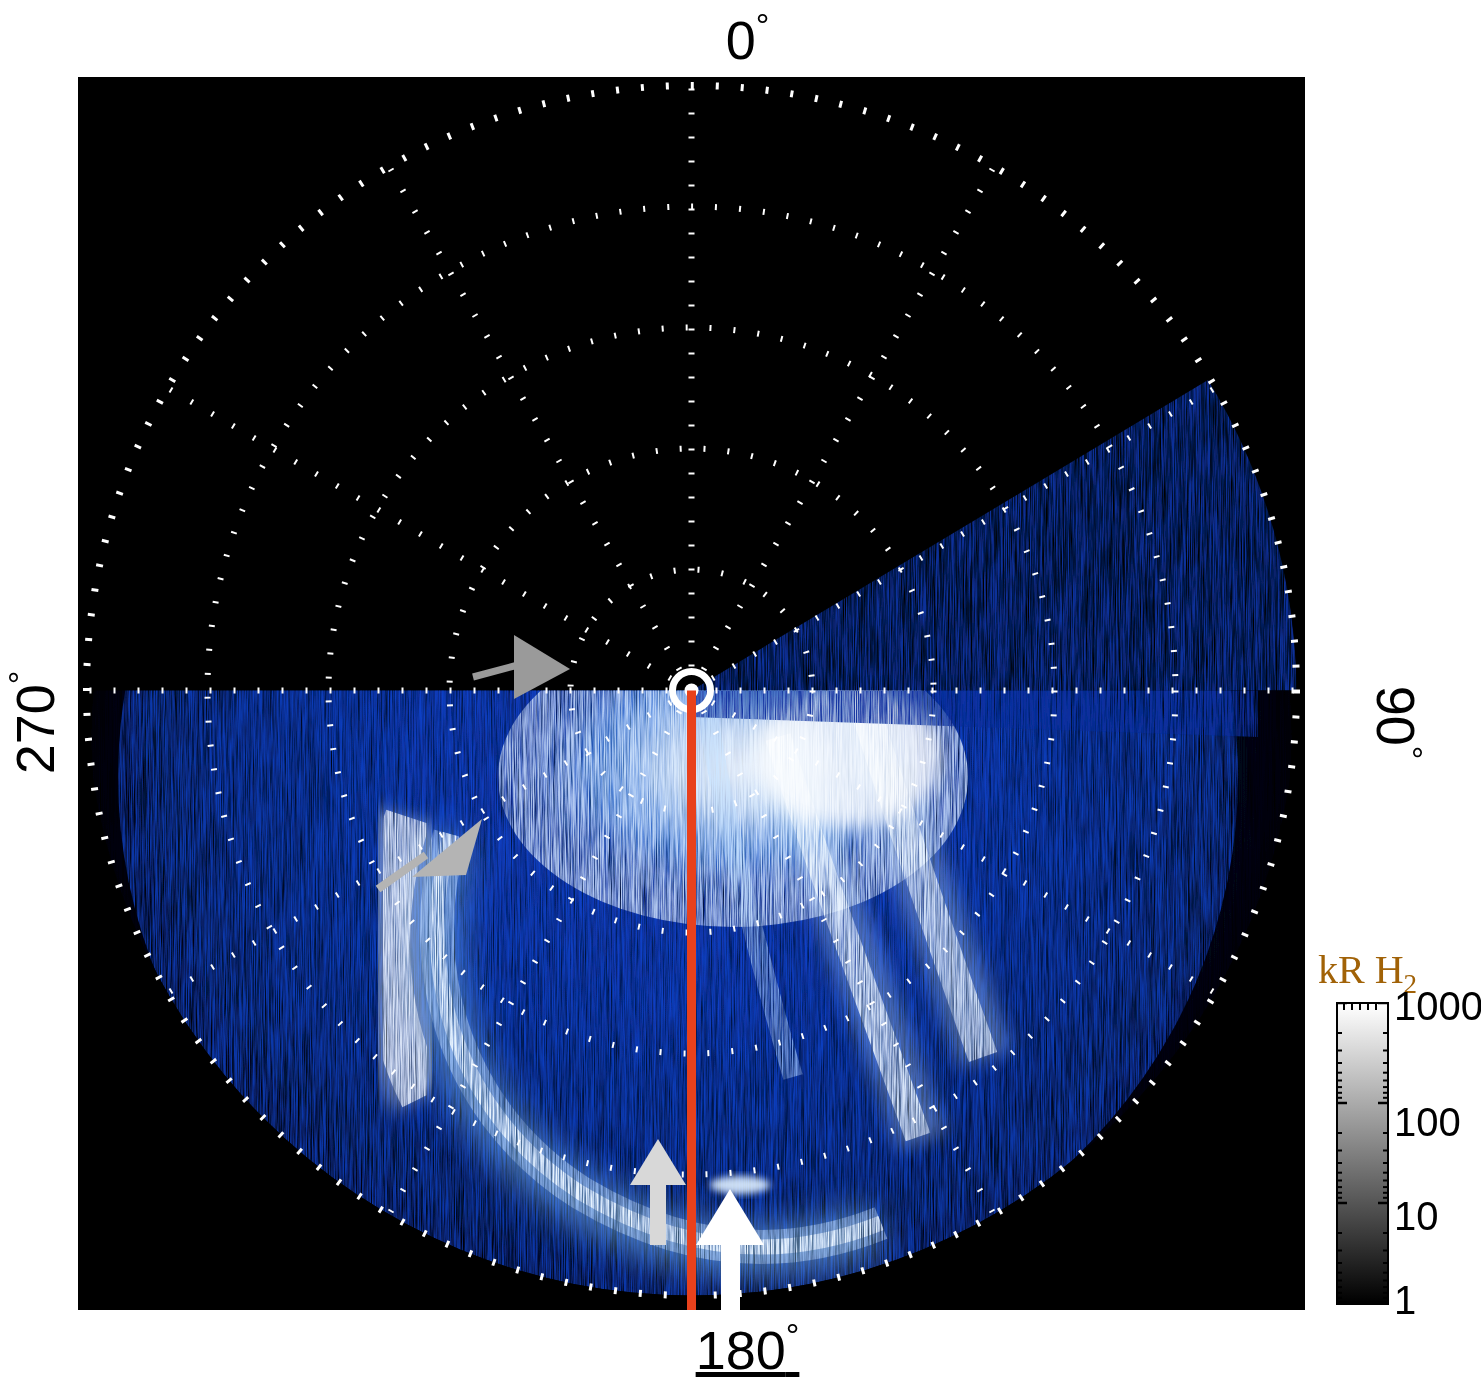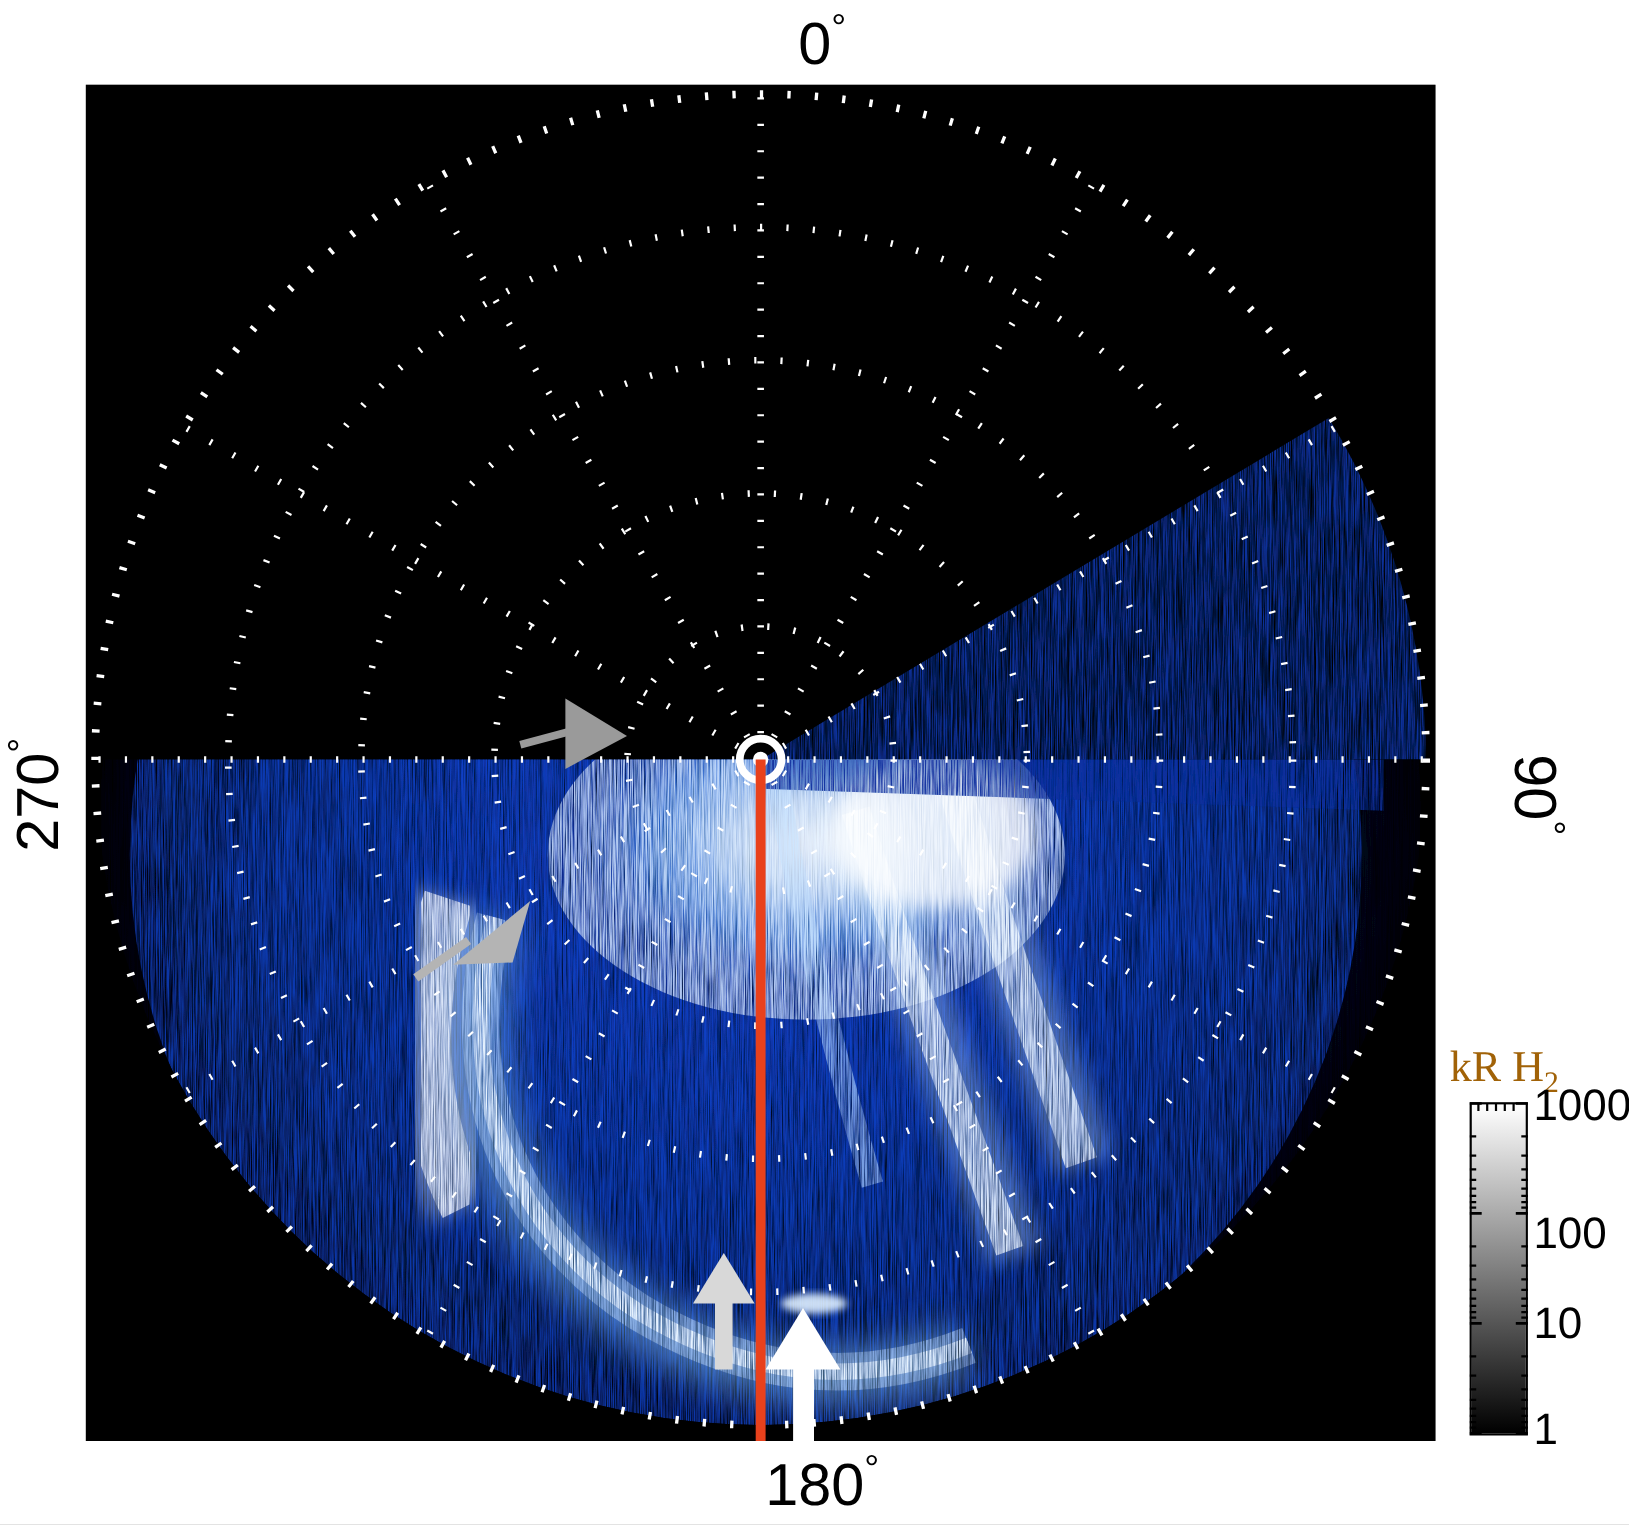--- a/index.html
+++ b/index.html
@@ -54,21 +54,21 @@
     left: 0; right: 0;
     top: 8px;
     text-align: center;
   }
   #label-top-inner { margin-left: 14px; }
   #label-bottom {
     left: 0; right: 0;
     top: 1318px;
     text-align: center;
   }
-  #label-bottom-inner { margin-left: 14px; }
+  #label-bottom-inner { margin-left: 14px; text-decoration: underline; }
   #label-left {
     left: -48px;
     top: 693px;
     width: 160px;
     text-align: center;
     transform: rotate(-90deg);
     transform-origin: center center;
   }
   #label-right {
     left: 1318px;
@@ -430,18 +430,18 @@
         <line x1="16" y1="1" x2="16" y2="8"></line>
         <line x1="24" y1="1" x2="24" y2="8"></line>
         <line x1="32" y1="1" x2="32" y2="8"></line>
         <line x1="40" y1="1" x2="40" y2="8"></line>
       </g>
     </svg>
 
     <div id="colorbar-ticklabels">
       <div class="cb-ticklabel" style="top:4px">1000</div>
       <div class="cb-ticklabel" style="top:120px">100</div>
-      <div class="cb-ticklabel" style="top:202px">10</div>
+      <div class="cb-ticklabel" style="top:214px">10</div>
       <div class="cb-ticklabel" style="top:298px">1</div>
     </div>
   </div>
 
 </div>
 
 </body></html>

